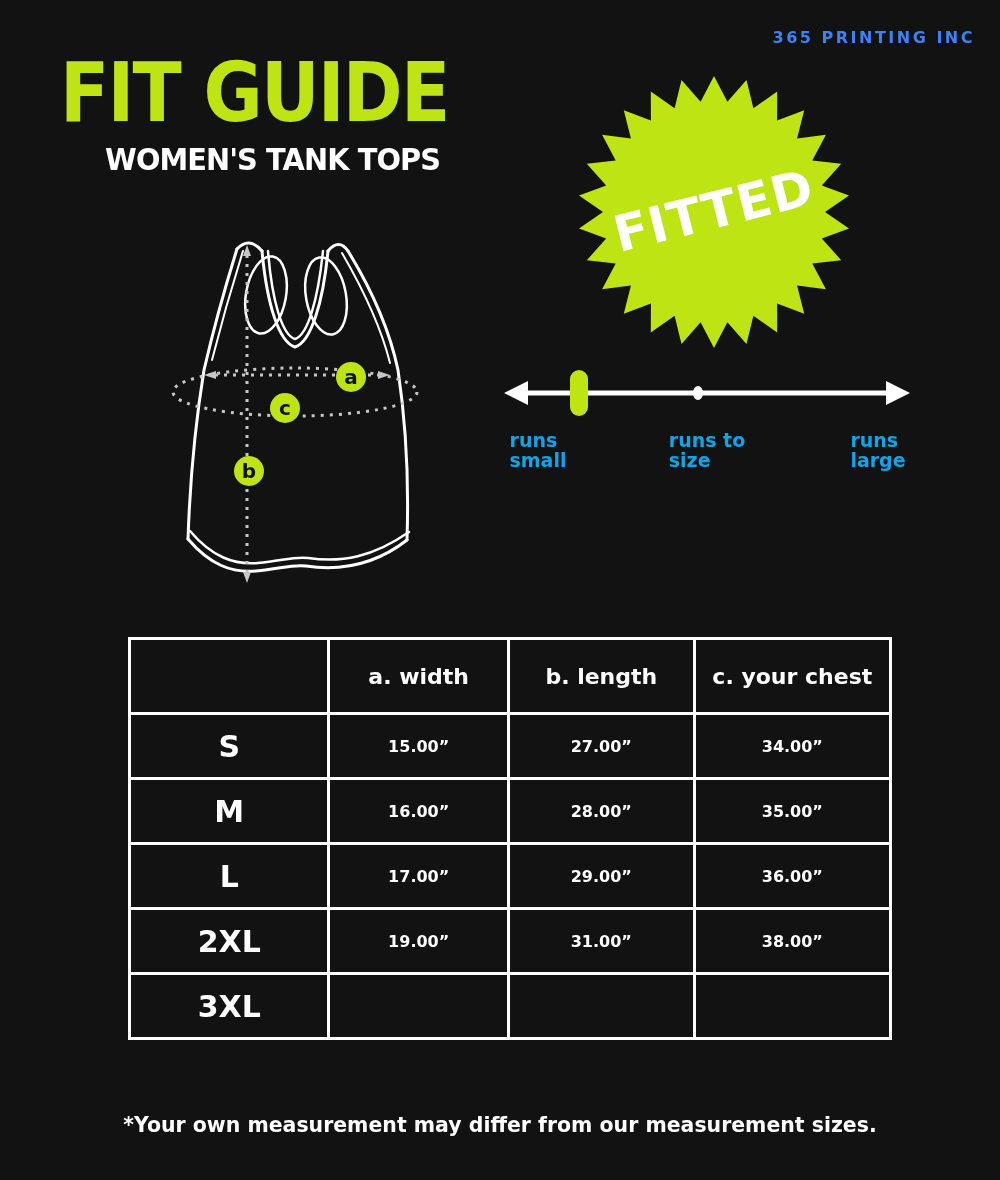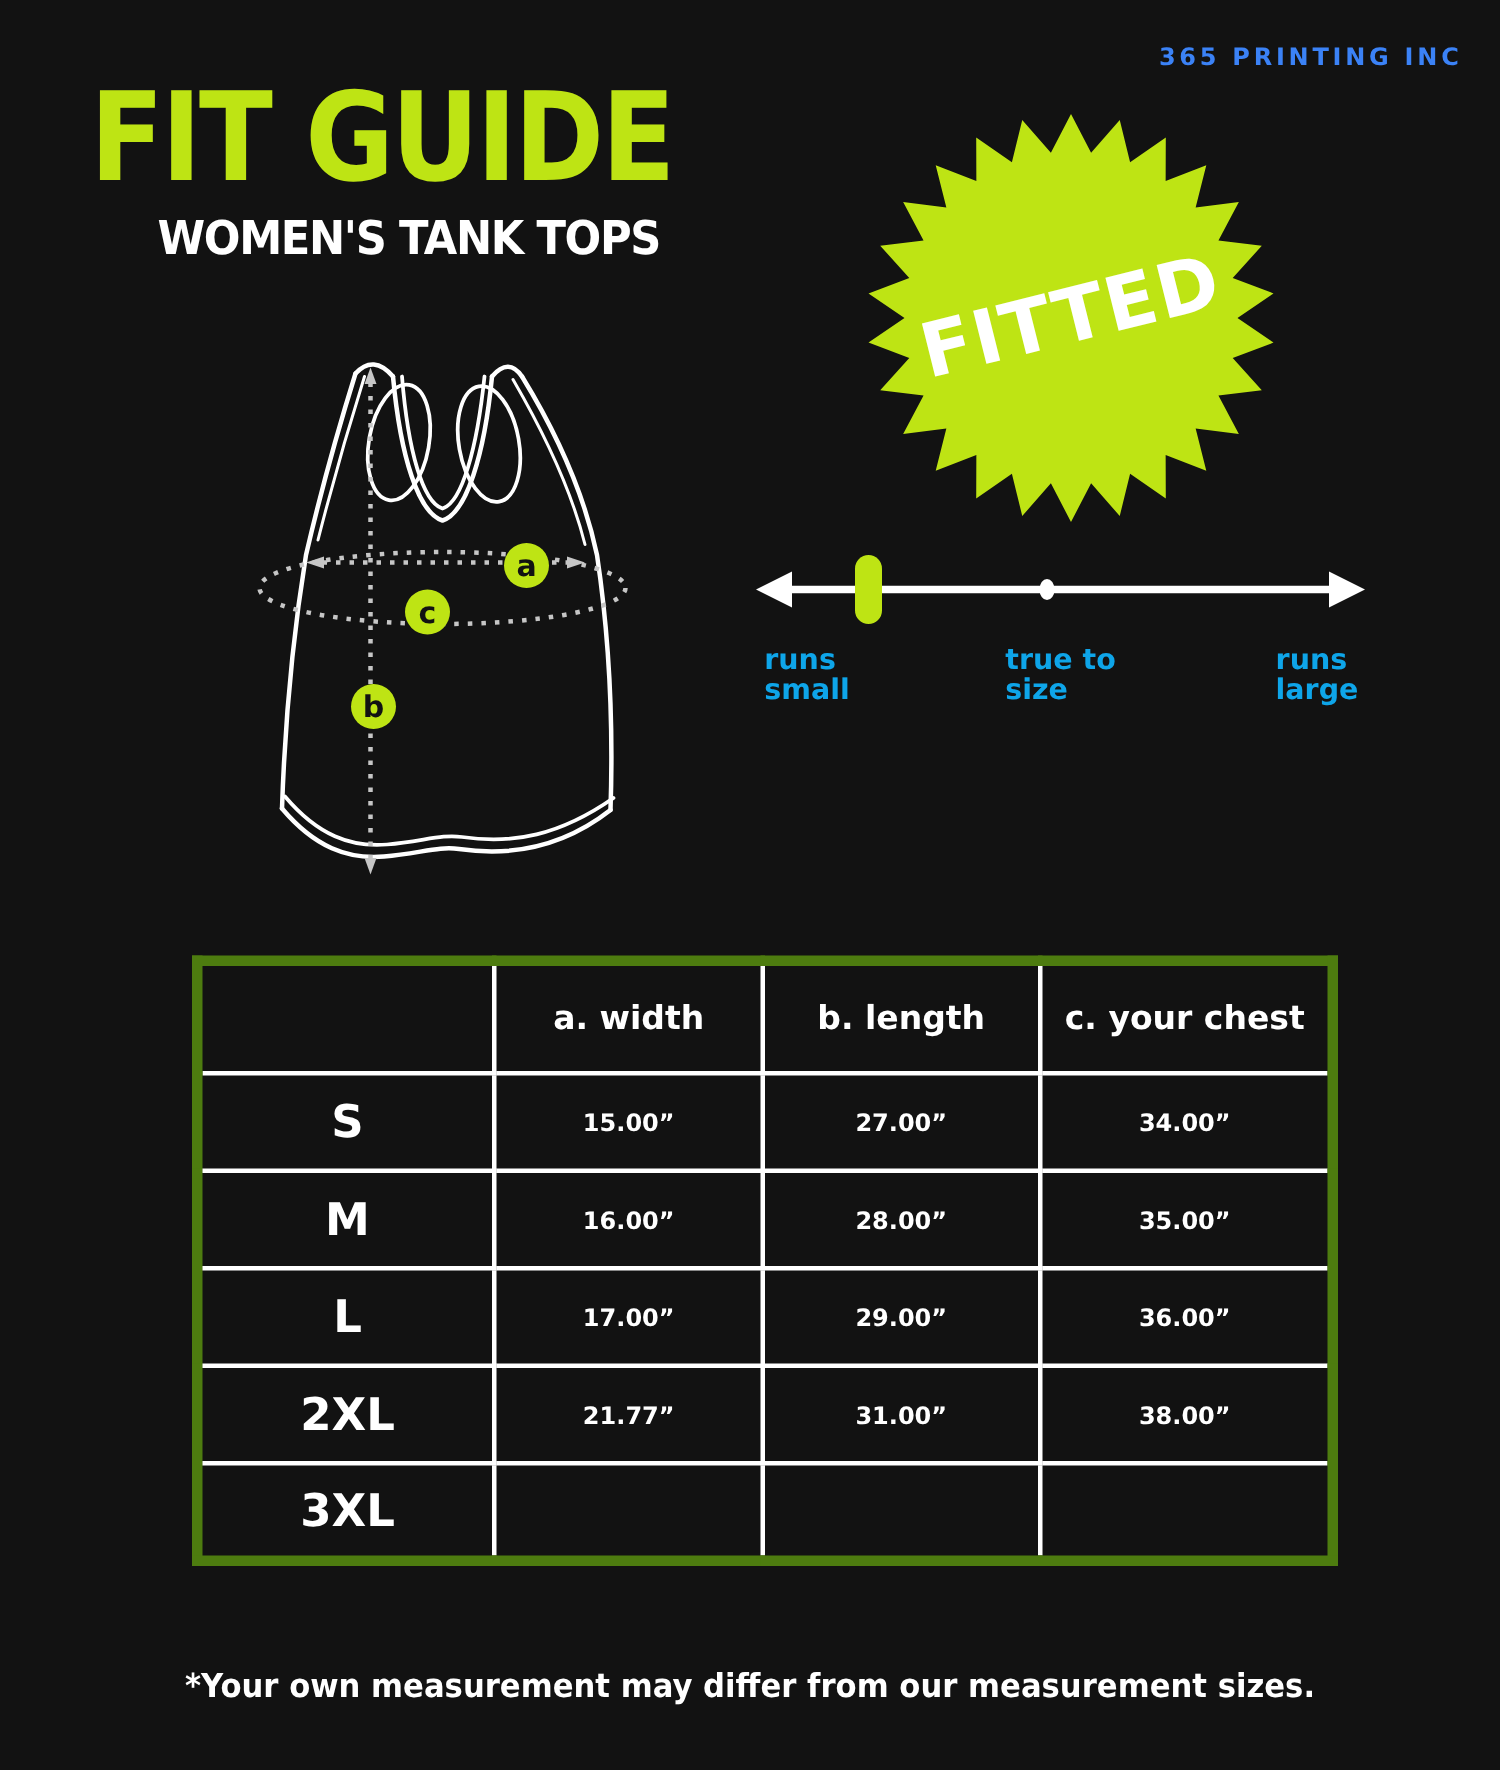--- a/index.html
+++ b/index.html
@@ -30,21 +30,21 @@
     position:absolute;top:0;transform:translateX(-50%);
     font-size:19px;line-height:20px;font-weight:bold;text-align:left;
     white-space:pre-line;color:#0ea5e9;
   }
   .lbl-left{left:40px;}
   .lbl-center{left:209px;}
   .lbl-right{left:380px;}
   table.size-table{
     position:absolute;left:128px;top:637px;width:764px;
     border-collapse:collapse;table-layout:fixed;
-    border:7px solid #4d7c0f;
+    border:2px solid #4d7c0f;
   }
   .size-table th,.size-table td{
     border:3px solid #ffffff;text-align:center;vertical-align:middle;
     color:#fff;padding:0;
   }
   .size-table thead tr{height:75px;}
   .size-table tbody tr{height:65px;}
   .size-table th{font-size:22px;font-weight:bold;}
   .size-table td.size-cell{font-size:30px;font-weight:bold;}
   .size-table td{font-size:16px;font-weight:bold;}
@@ -114,21 +114,21 @@
     <line x1="18" y1="31" x2="400" y2="31" stroke="#ffffff" stroke-width="5"></line>
     <polygon points="30,19 30,43 6,31" fill="#ffffff"></polygon>
     <polygon points="388,19 388,43 412,31" fill="#ffffff"></polygon>
   </g>
   <ellipse cx="200" cy="31" rx="5" ry="7" fill="#ffffff"></ellipse>
   <rect x="72" y="8" width="18" height="46" rx="9" fill="#bee414"></rect>
 </svg>
 <div class="scale-labels">
   <span class="scale-label lbl-left">runs
 small</span>
-  <span class="scale-label lbl-center">true to
+  <span class="scale-label lbl-center">runs to
 size</span>
   <span class="scale-label lbl-right">runs
 large</span>
 </div>
 
 <table class="size-table">
   <colgroup>
     <col style="width:26.2%">
       <col style="width:23.6%">
       <col style="width:24.4%">
@@ -156,21 +156,21 @@
       <td>35.00”</td>
     </tr>
     <tr>
       <td class="size-cell">L</td>
       <td>17.00”</td>
       <td>29.00”</td>
       <td>36.00”</td>
     </tr>
     <tr>
       <td class="size-cell">2XL</td>
-      <td>21.77”</td>
+      <td>19.00”</td>
       <td>31.00”</td>
       <td>38.00”</td>
     </tr>
     <tr>
       <td class="size-cell">3XL</td>
       <td></td>
       <td></td>
       <td></td>
     </tr>
   </tbody>

